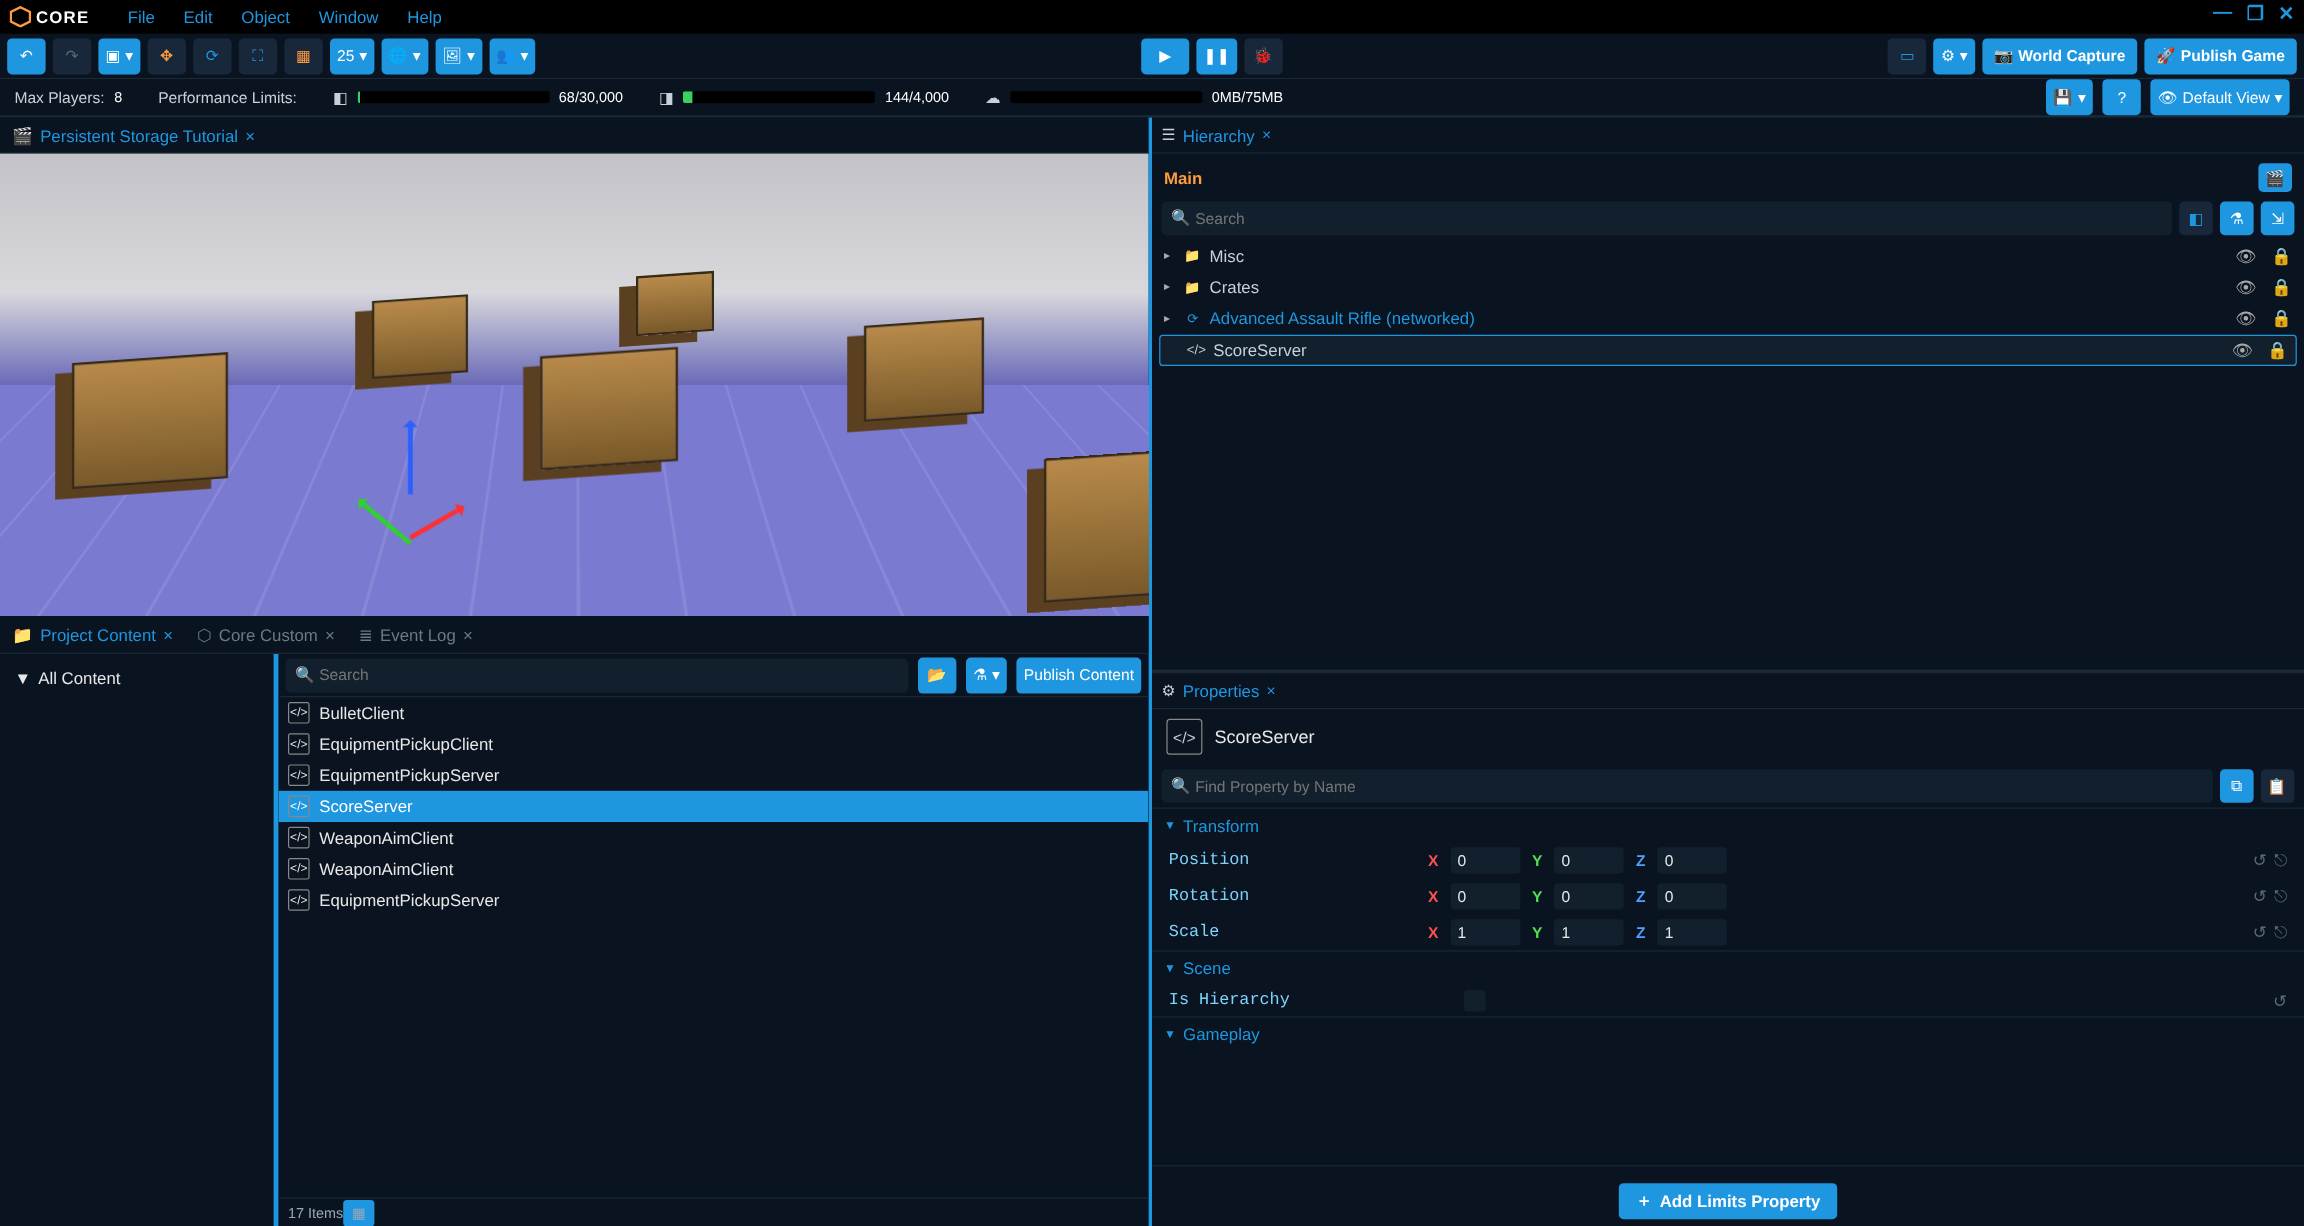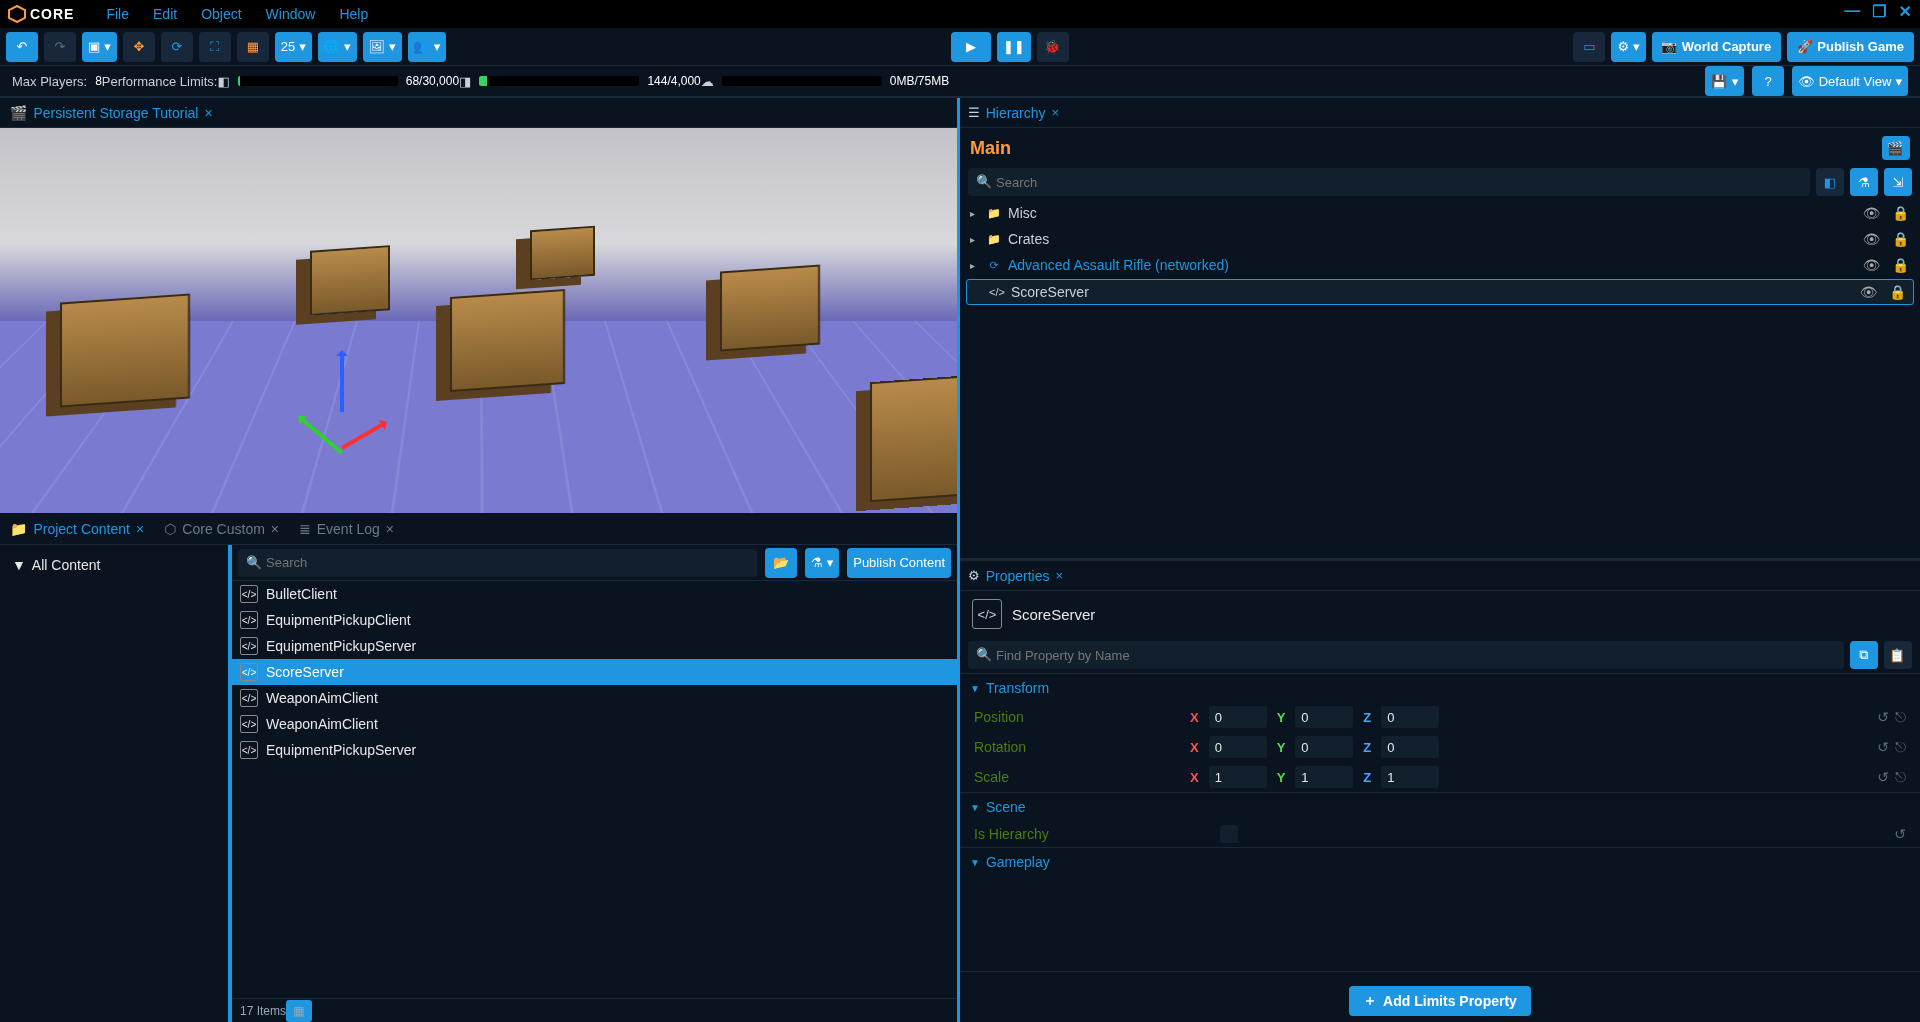--- a/index.html
+++ b/index.html
@@ -20,21 +20,21 @@
 .tool-btn { background: #1f97e0; border: none; height: 30px; min-width: 32px; border-radius: 4px; display: inline-flex; align-items: center; justify-content: center; color: #fff; cursor: pointer; padding: 0 6px; gap: 4px; font-size: 13px; }
 .tool-btn.dim { background: #18283a; color: #5a6a7a; }
 .tool-btn.dark { background: #18283a; color: #1f97e0; }
 .tool-btn.orange-icon { background: #18283a; }
 .tool-btn.orange-icon .icon { color: #ff9b3d; }
 .tool-group { display: flex; gap: 6px; align-items: center; }
 .spacer { flex: 1; }
 .toolbar .tool-btn.text-btn { font-weight: 600; padding: 0 10px; }
 
 
-.statusbar { height: 32px; background: #0a1420; display: flex; align-items: center; padding: 0 12px; gap: 0; border-bottom: 2px solid #1a2838; font-size: 13px; color: #c8d0d8; }
+.statusbar { height: 32px; background: #0a1420; display: flex; align-items: center; padding: 0 12px; gap: 30px; border-bottom: 2px solid #1a2838; font-size: 13px; color: #c8d0d8; }
 .statusbar .bar { width: 160px; height: 10px; background: #000; border-radius: 2px; position: relative; overflow: hidden; }
 .statusbar .bar .fill { position: absolute; left: 0; top: 0; bottom: 0; background: #3dd060; }
 .statusbar .label-num { font-size: 12px; color: #fff; }
 .stat-group { display: flex; align-items: center; gap: 8px; }
 .status-right { margin-left: auto; display: flex; gap: 8px; }
 
 
 .main { display: flex; height: calc(1022px - 28px - 38px - 32px); }
 .left-area { width: 960px; display: flex; flex-direction: column; border-right: 3px solid #1f97e0; }
 .right-area { flex: 1; display: flex; flex-direction: column; }
@@ -79,40 +79,40 @@
 .pc-item .item-icon { width: 18px; height: 18px; border: 1px solid #888; border-radius: 2px; display: flex; align-items: center; justify-content: center; font-size: 10px; }
 .pc-footer { height: 24px; padding: 2px 8px; font-size: 12px; color: #9aa8b6; border-top: 1px solid #1a2838; display:flex; align-items:center; justify-content:flex-start;}
 .grid-toggle { width:26px; height:22px; background:#1f97e0; border-radius:3px; display:flex; align-items:center; justify-content:center; }
 
 
 .panel-header { height: 30px; display: flex; align-items: center; padding: 0 8px; gap: 6px; border-bottom: 1px solid #1a2838; }
 .panel-header .title { color: #1f97e0; font-size: 14px; }
 .hierarchy { flex: 0 0 460px; display:flex; flex-direction:column; }
 .hier-body { flex:1; display:flex; flex-direction:column; padding:4px 0; }
 .hier-top { display:flex; align-items:center; justify-content:space-between; padding: 4px 10px; }
-.main-label { color: #ff9b3d; font-weight: 600; font-size: 18px; }
+.main-label { color: #ff9b3d; font-weight: 600; font-size: 14px; }
 .hier-searchrow { display:flex; align-items:center; gap:6px; padding: 4px 8px; }
 .hier-items { flex:1; overflow-y:auto; }
 .hier-item { display:flex; align-items:center; gap:6px; padding: 4px 10px; height: 26px; font-size: 14px; cursor:pointer; }
 .hier-item .disclosure { width:10px; color:#aaa; font-size:10px; }
 .hier-item .eye { margin-left:auto; color:#aaa; }
 .hier-item .lock { color:#3a4a5a; margin-left:6px; }
 .hier-item.net { color:#1f97e0; }
 .hier-item.selected { border:1px solid #1f97e0; background:#12202e; border-radius:3px; margin: 1px 6px; padding: 3px 6px;}
 
 .properties { flex:1; display:flex; flex-direction:column; border-top: 3px solid #1a2838; overflow:hidden; }
 .prop-body { flex:1; overflow-y:auto; padding:0; }
 .prop-target { display:flex; align-items:center; gap:10px; padding: 8px 12px; }
 .prop-target .target-icon { width:30px; height:30px; border:1px solid #888; border-radius:3px; display:flex; align-items:center; justify-content:center; }
 .prop-target .target-name { font-size:15px; color:#e8e8e8; }
 .prop-searchrow { display:flex; gap:6px; padding: 4px 8px; }
 .section-header { display:flex; align-items:center; gap:6px; padding: 6px 10px; color:#1f97e0; font-size:14px; border-top:1px solid #1a2838; }
 .section-header .caret { font-size:10px; }
 .prop-row { display:flex; align-items:center; padding: 4px 14px; gap:6px; font-size:14px; }
-.prop-row .label { width:210px; color:#4d7c0f; }
+.prop-row .label { width:210px; color:#7dd3fc;font-family:Liberation Mono, monospace; }
 .xyz { display:flex; gap:10px; flex:1; align-items:center; }
 .axis-label { font-weight:700; font-size:13px; }
 .axis-label.x { color:#ff5050; } .axis-label.y { color:#50e050; } .axis-label.z { color:#50a0ff; }
 .num-input { background:#12202e; border:none; color:#e8e8e8; width:58px; height:22px; padding:0 6px; border-radius:3px; font-size:13px; }
 .reset-icon { color:#5a6a7a; cursor:pointer; }
 .checkbox { width:18px; height:18px; background:#12202e; border-radius:3px; }
 .add-prop-btn { background:#1f97e0; color:#fff; border:none; border-radius:4px; padding: 6px 14px; font-size:14px; font-weight:600; display:flex; align-items:center; gap:6px; margin:8px auto 0; cursor:pointer; }
 .prop-footer { padding: 6px; display:flex; justify-content:center; border-top:1px solid #1a2838; }
 </style>
 </head>

